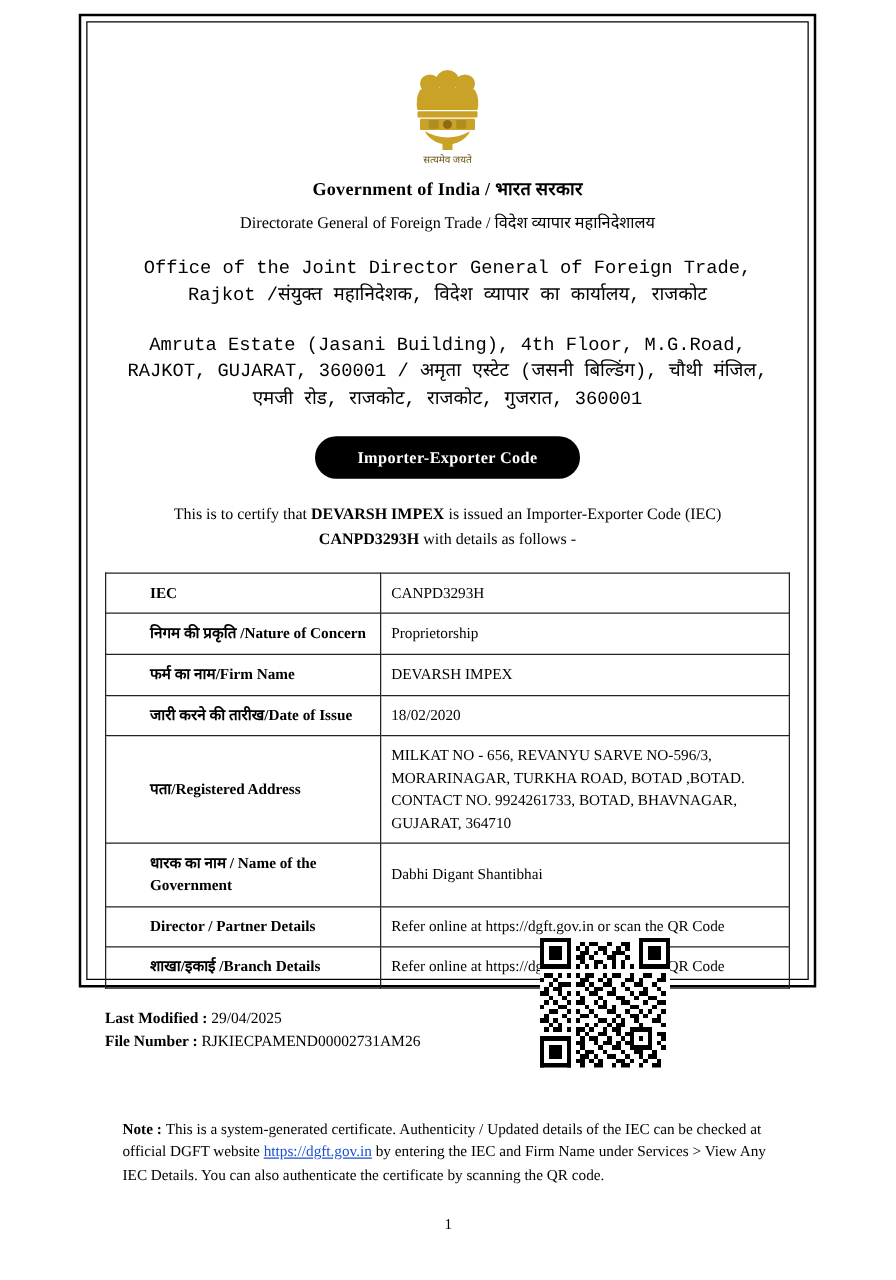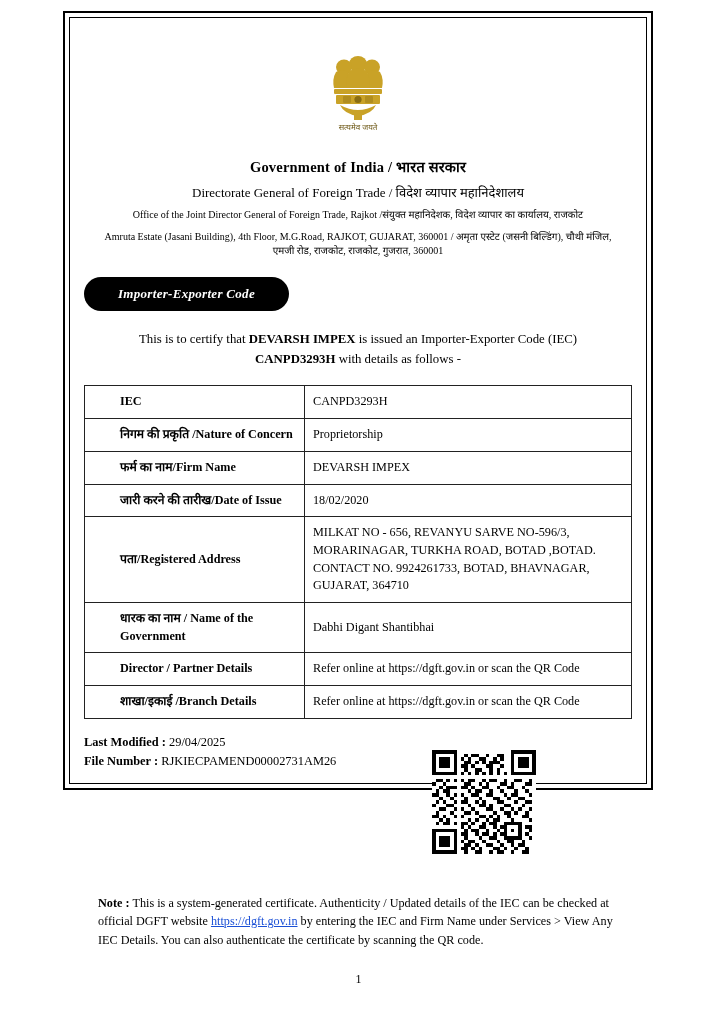--- a/index.html
+++ b/index.html
@@ -62,36 +62,37 @@
   .emblem svg { display: block; }
 
   
   .hdr {
     text-align: center;
     font-family: "Liberation Serif", serif;
   }
   .hdr-gov {
     font-weight: bold;
     font-size: 14.5px;
-    margin-top: 16px;
+    margin-top: 0;
     letter-spacing: 0.2px;
   }
   .hdr-line {
     font-size: 13px;
     margin-top: 7px;
   }
   .hdr-line-sm {
-    font-size: 10px;
-    margin-top: 7px;
+    font-size: 15px;
+    margin-top: 18px;
     line-height: 1.45;
     padding: 0 10px;
-  }
-
-  
-  .pill-wrap { text-align: left; margin-top: 18px; font-style: italic; }
+    font-family: Liberation Mono, monospace;
+  }
+
+  
+  .pill-wrap { text-align: center; margin-top: 18px; }
   .pill {
     display: inline-block;
     background: #000;
     color: #fff;
     font-weight: bold;
     font-size: 13px;
     padding: 9px 34px;
     border-radius: 22px;
     letter-spacing: 0.3px;
   }

